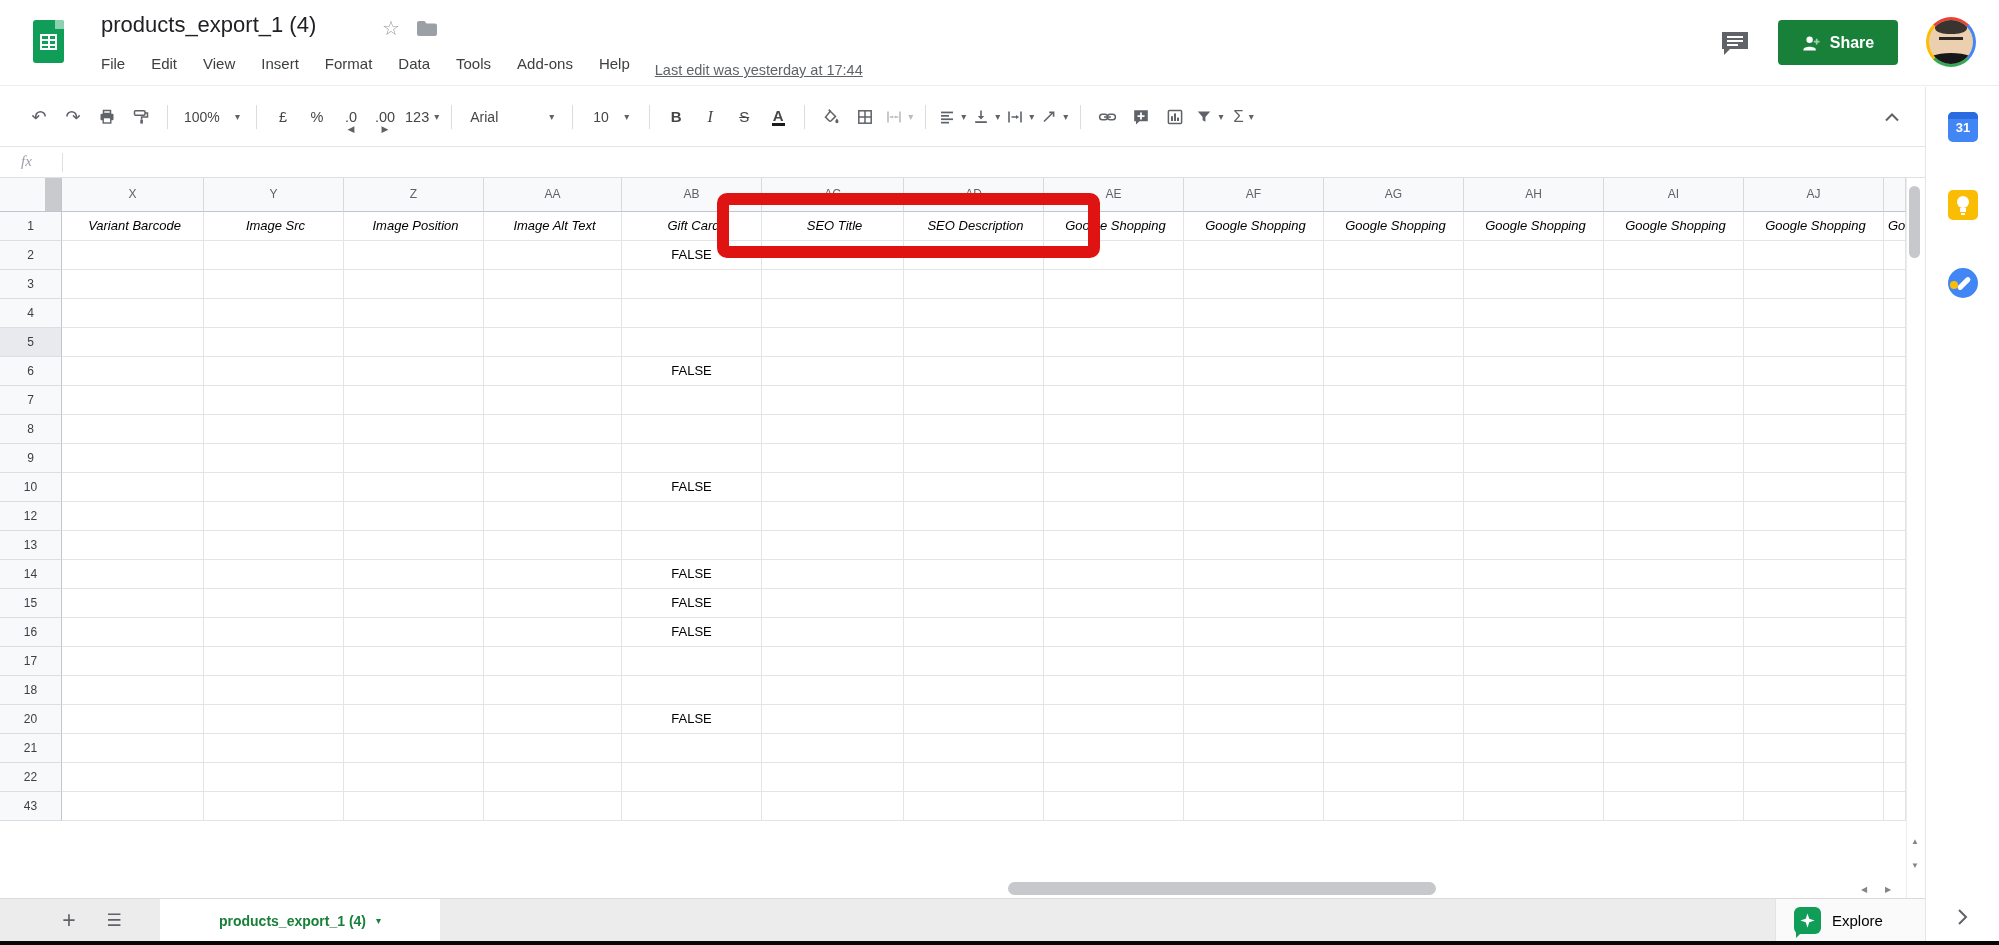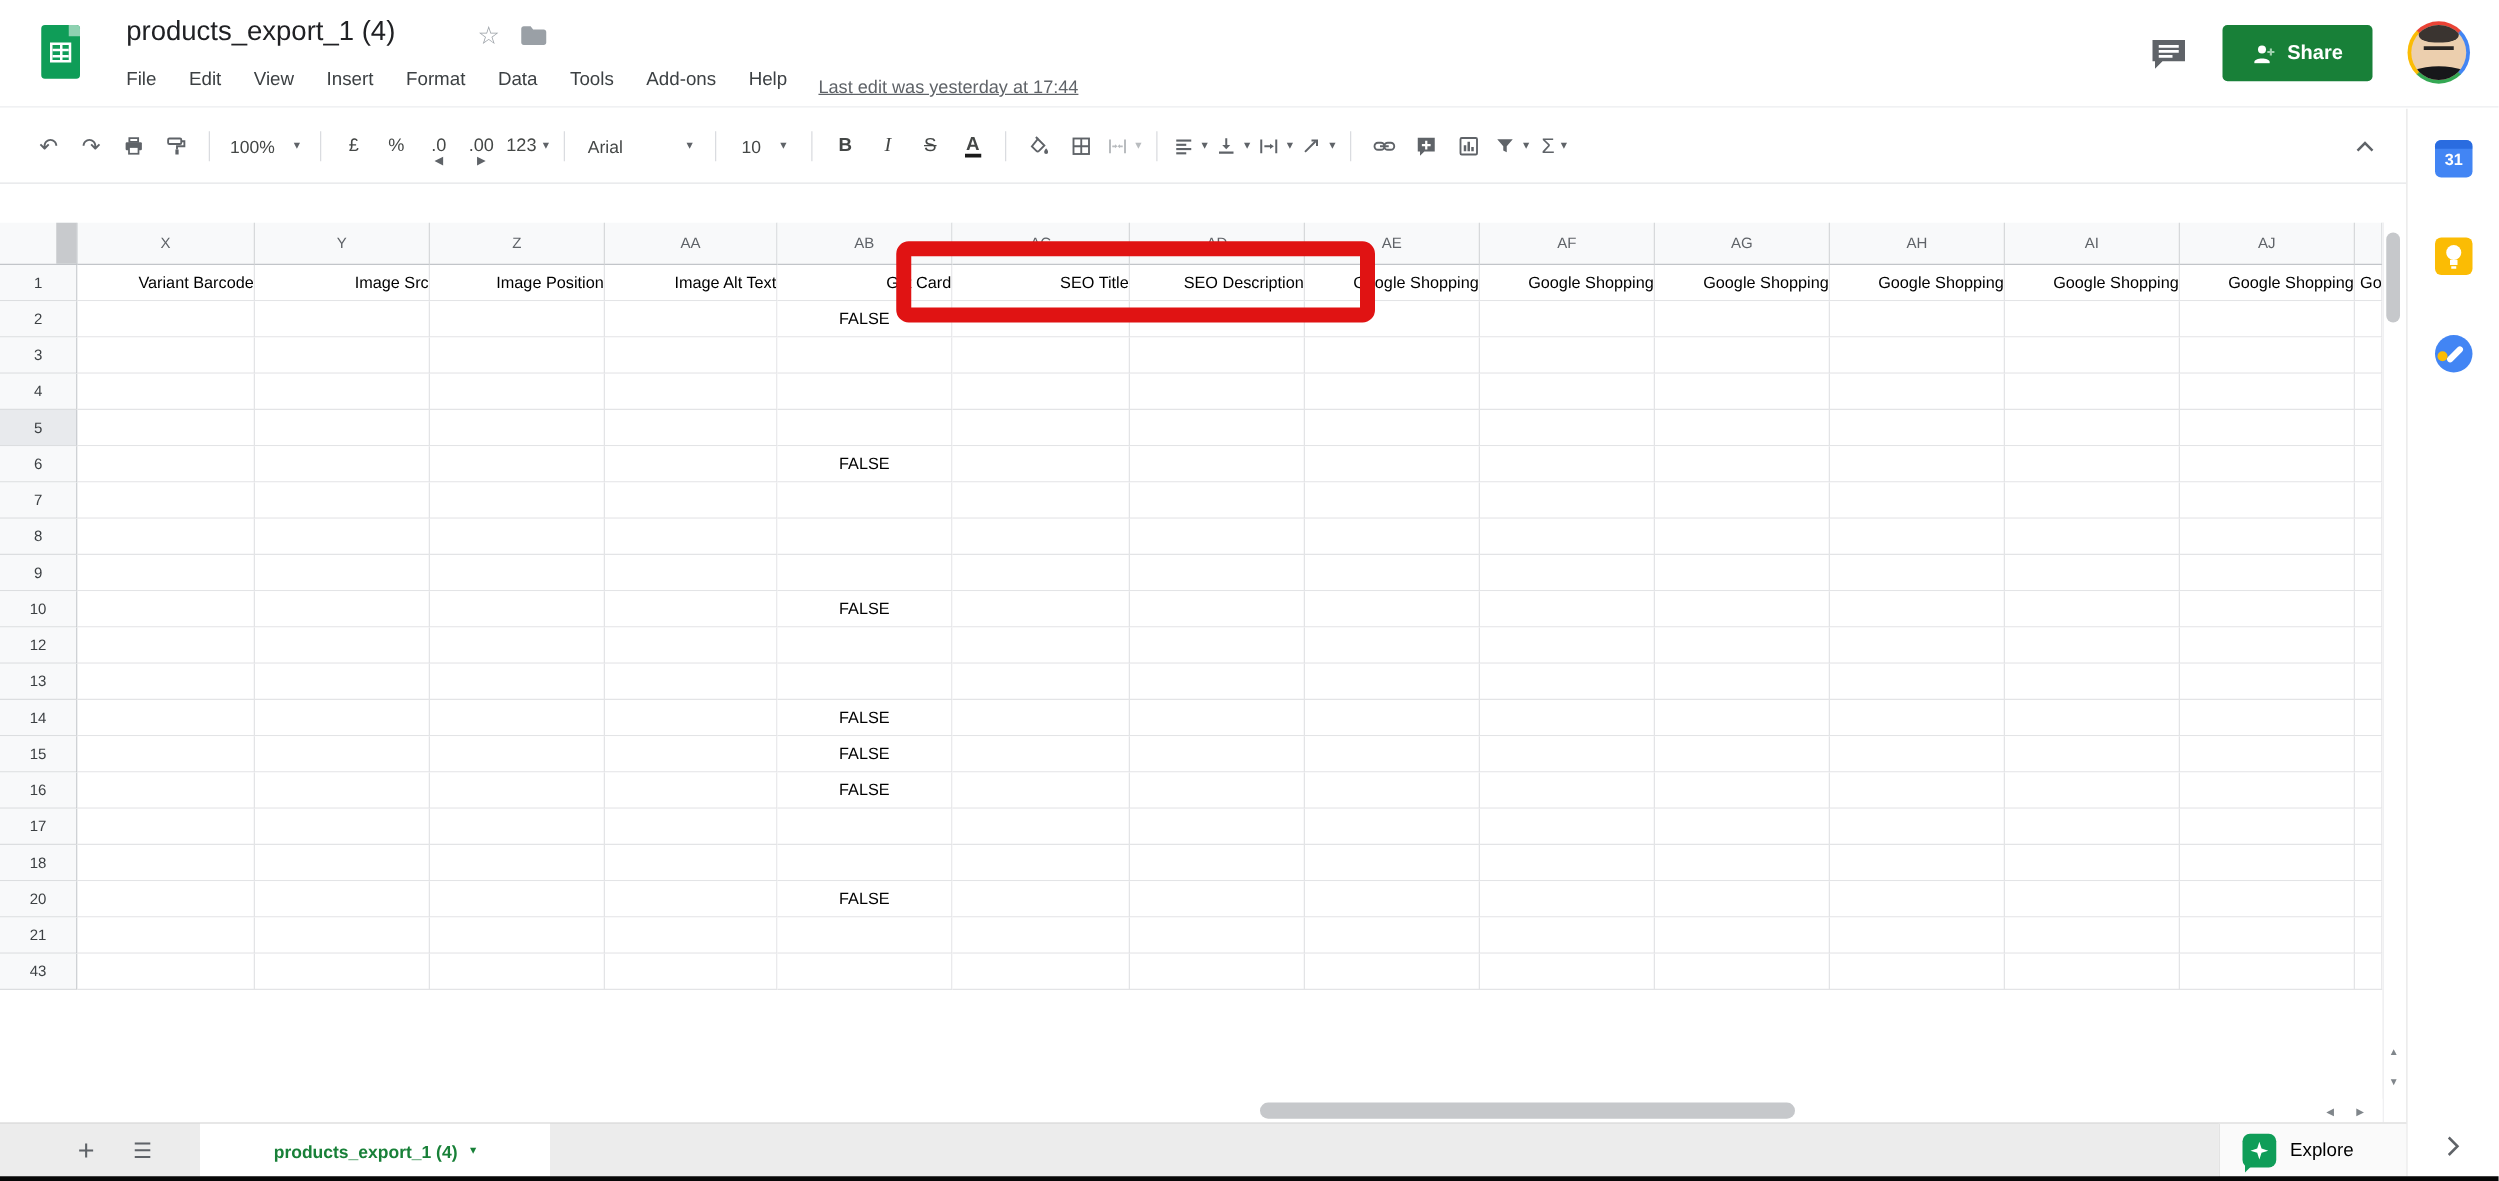--- a/index.html
+++ b/index.html
@@ -64,21 +64,21 @@
   .corner { width:62px; height:34px; background:#f8f9fa; border-right:1px solid #c2c5c9; border-bottom:1px solid #c2c5c9; position:relative; }
   .corner .bar { position:absolute; right:0; top:0; bottom:0; width:16px; background:#c8cacd; }
   .colh { height:34px; background:#f8f9fa; border-right:1px solid #d7d9db; border-bottom:1px solid #c2c5c9;
     font-size:12px; color:#5f6368; text-align:center; line-height:33px; }
   .grow { display:flex; height:29px; }
   .rownum { width:62px; background:#f8f9fa; border-right:1px solid #c2c5c9; border-bottom:1px solid #dcdee0;
     font-size:12px; color:#3c4043; text-align:center; line-height:28px; }
   .rownum.hl { background:#e8eaed; }
   .cell { background:#fff; border-right:1px solid #e3e4e6; border-bottom:1px solid #e3e4e6;
     font-size:13px; color:#000; line-height:28px; white-space:nowrap; overflow:hidden; }
-  .cell.v { padding-left:4px; text-align:right; }
+  .cell.v { padding-left:4px; text-align:center;font-style:italic; }
   .cell.b { text-align:center; }
 
   
   #redbox { position:absolute; left:717px; top:193px; width:383px; height:65px; border:12px solid #e01313; border-radius:10px; z-index:40; pointer-events:none; }
 
   
   #vscroll { position:absolute; left:1906px; top:178px; width:16px; height:720px; background:#fff; border-left:1px solid #ececee; }
   #vscroll .thumb { position:absolute; left:2px; top:8px; width:11px; height:72px; background:#c6c8cb; border-radius:6px; }
   .vbtn { position:absolute; left:0; width:16px; height:22px; font-size:8px; color:#80868b; display:flex; align-items:center; justify-content:center; }
   #vup { top:652px; } #vdn { top:676px; }
@@ -329,20 +329,25 @@
       <span style="font-size:17px;color:#5f6368;">Σ</span>
       <span class="caret">▾</span>
     </div>
     <div class="collapse-btn">
       <svg width="16" height="10" viewBox="0 0 16 10">
           <path d="M2 8.5L8 2.5l6 6" fill="none" stroke="#5f6368" stroke-width="2"></path>
         </svg>
     </div>
   </div>
 
+  <div id="fxbar">
+    <span class="fx">fx</span>
+    <div class="fxsep"></div>
+    <div class="fxinput"></div>
+  </div>
 
   <div id="sheet">
       <div class="hdr-row">
         <div class="corner">
           <div class="bar"></div>
         </div>
         <div class="colh" style="width: 142px;">X</div>
         <div class="colh" style="width: 140px;">Y</div>
         <div class="colh" style="width: 140px;">Z</div>
         <div class="colh" style="width: 138px;">AA</div>
@@ -674,20 +679,37 @@
         <div class="cell" style="width: 140px;"></div>
         <div class="cell" style="width: 140px;"></div>
         <div class="cell" style="width: 140px;"></div>
         <div class="cell" style="width: 140px;"></div>
         <div class="cell" style="width: 140px;"></div>
         <div class="cell" style="width: 140px;"></div>
         <div class="cell" style="width: 140px;"></div>
         <div class="cell" style="width: 22px;"></div>
       </div>
       <div class="grow">
+        <div class="rownum">22</div>
+        <div class="cell" style="width: 142px;"></div>
+        <div class="cell" style="width: 140px;"></div>
+        <div class="cell" style="width: 140px;"></div>
+        <div class="cell" style="width: 138px;"></div>
+        <div class="cell" style="width: 140px;"></div>
+        <div class="cell" style="width: 142px;"></div>
+        <div class="cell" style="width: 140px;"></div>
+        <div class="cell" style="width: 140px;"></div>
+        <div class="cell" style="width: 140px;"></div>
+        <div class="cell" style="width: 140px;"></div>
+        <div class="cell" style="width: 140px;"></div>
+        <div class="cell" style="width: 140px;"></div>
+        <div class="cell" style="width: 140px;"></div>
+        <div class="cell" style="width: 22px;"></div>
+      </div>
+      <div class="grow">
         <div class="rownum">43</div>
         <div class="cell" style="width: 142px;"></div>
         <div class="cell" style="width: 140px;"></div>
         <div class="cell" style="width: 140px;"></div>
         <div class="cell" style="width: 138px;"></div>
         <div class="cell" style="width: 140px;"></div>
         <div class="cell" style="width: 142px;"></div>
         <div class="cell" style="width: 140px;"></div>
         <div class="cell" style="width: 140px;"></div>
         <div class="cell" style="width: 140px;"></div>

